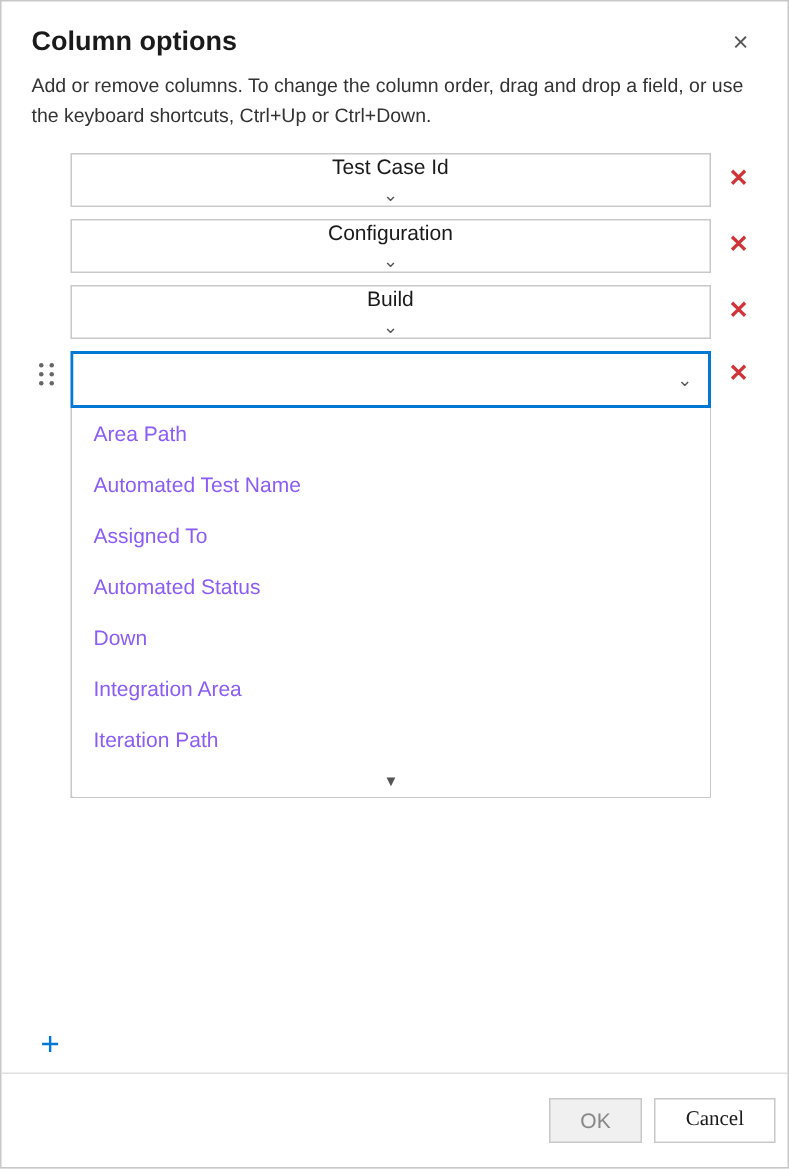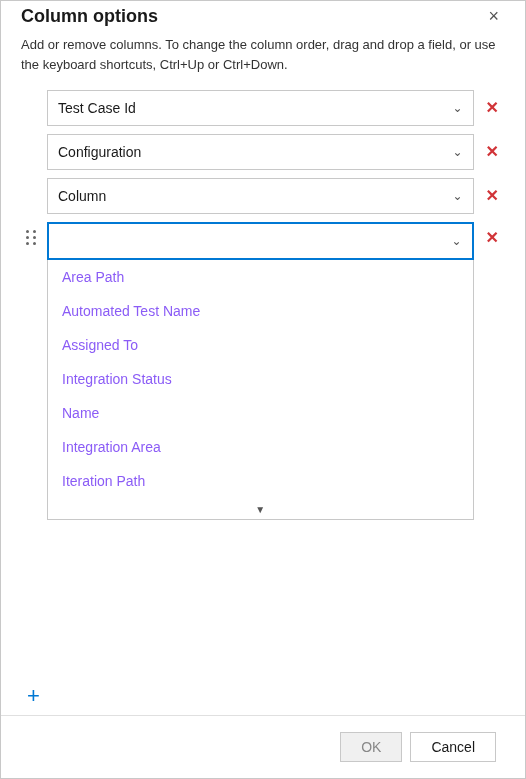--- a/index.html
+++ b/index.html
@@ -24,22 +24,22 @@
       border: 1px solid #c8c8c8;
       box-shadow: 0 4px 16px rgba(0,0,0,0.18);
       display: flex;
       flex-direction: column;
       position: relative;
     }
 
     .dialog-header {
       display: flex;
       justify-content: space-between;
-      align-items: center;
-      padding: 4px 20px 8px 20px;
+      align-items: flex-start;
+      padding: 16px 20px 8px 20px;
     }
 
     .dialog-title {
       font-size: 18px;
       font-weight: 600;
       color: #1a1a1a;
     }
 
     .close-btn {
       background: none;
@@ -107,20 +107,21 @@
     .column-select-box {
       width: 100%;
       height: 36px;
       border: 1px solid #c8c8c8;
       background: #fff;
       display: flex;
       align-items: center;
       justify-content: space-between;
       padding: 0 10px;
       cursor: pointer;
+      flex-direction: column;
     }
 
     .column-select-text {
       font-size: 14px;
       color: #1a1a1a;
     }
 
     .chevron-icon {
       font-size: 12px;
       color: #555;
@@ -219,41 +220,42 @@
       padding: 4px;
       background: #fff;
       color: #555;
       font-size: 10px;
     }
 
     .dialog-footer {
       display: flex;
       justify-content: flex-end;
       gap: 8px;
-      padding: 16px 29px;
+      padding: 16px 8px;
       border-top: 1px solid #e0e0e0;
       margin-top: auto;
     }
 
     .btn-ok {
       padding: 6px 20px;
       background: #f0f0f0;
       border: 1px solid #c8c8c8;
       color: #888;
       font-size: 14px;
       cursor: pointer;
     }
 
     .btn-cancel {
       padding: 6px 20px;
       background: #fff;
       border: 1px solid #c8c8c8;
       color: #1a1a1a;
       font-size: 14px;
       cursor: pointer;
+      font-family: Liberation Serif, serif;
     }
   </style>
 </head>
 <body>
 
 <div class="dialog">
 
   <div class="dialog-header">
     <span class="dialog-title">Column options</span>
     <button class="close-btn">×</button>
@@ -309,21 +311,21 @@
           <div class="drag-dot"></div>
           <div class="drag-dot"></div>
           <div class="drag-dot"></div>
           <div class="drag-dot"></div>
           <div class="drag-dot"></div>
           <div class="drag-dot"></div>
         </div>
       </div>
       <div class="column-select-wrapper">
         <div class="column-select-box">
-          <span class="column-select-text">Column</span>
+          <span class="column-select-text">Build</span>
           <span class="chevron-icon">⌄</span>
         </div>
       </div>
       <button class="remove-btn">✕</button>
     </div>
 
     <div class="column-row" style="align-items: flex-start; position: relative;">
       <div class="drag-handle visible" style="margin-top: 8px;">
         <div class="drag-dot-grid">
           <div class="drag-dot"></div>
@@ -337,22 +339,22 @@
       <div class="column-select-wrapper" style="position: relative;">
         <div class="dropdown-input-row">
           <input class="dropdown-input" type="text" value="" style="">
           <span class="dropdown-chevron">⌄</span>
         </div>
 
         <div class="dropdown-list">
           <div class="dropdown-item">Area Path</div>
           <div class="dropdown-item">Automated Test Name</div>
           <div class="dropdown-item">Assigned To</div>
-          <div class="dropdown-item">Integration Status</div>
-          <div class="dropdown-item">Name</div>
+          <div class="dropdown-item">Automated Status</div>
+          <div class="dropdown-item">Down</div>
           <div class="dropdown-item">Integration Area</div>
           <div class="dropdown-item">Iteration Path</div>
           <div class="dropdown-item">Last Run By</div>
 
           <div class="dropdown-scroll-indicator">▼</div>
         </div>
       </div>
       <button class="remove-btn" style="margin-top: 4px;">✕</button>
     </div>
 

